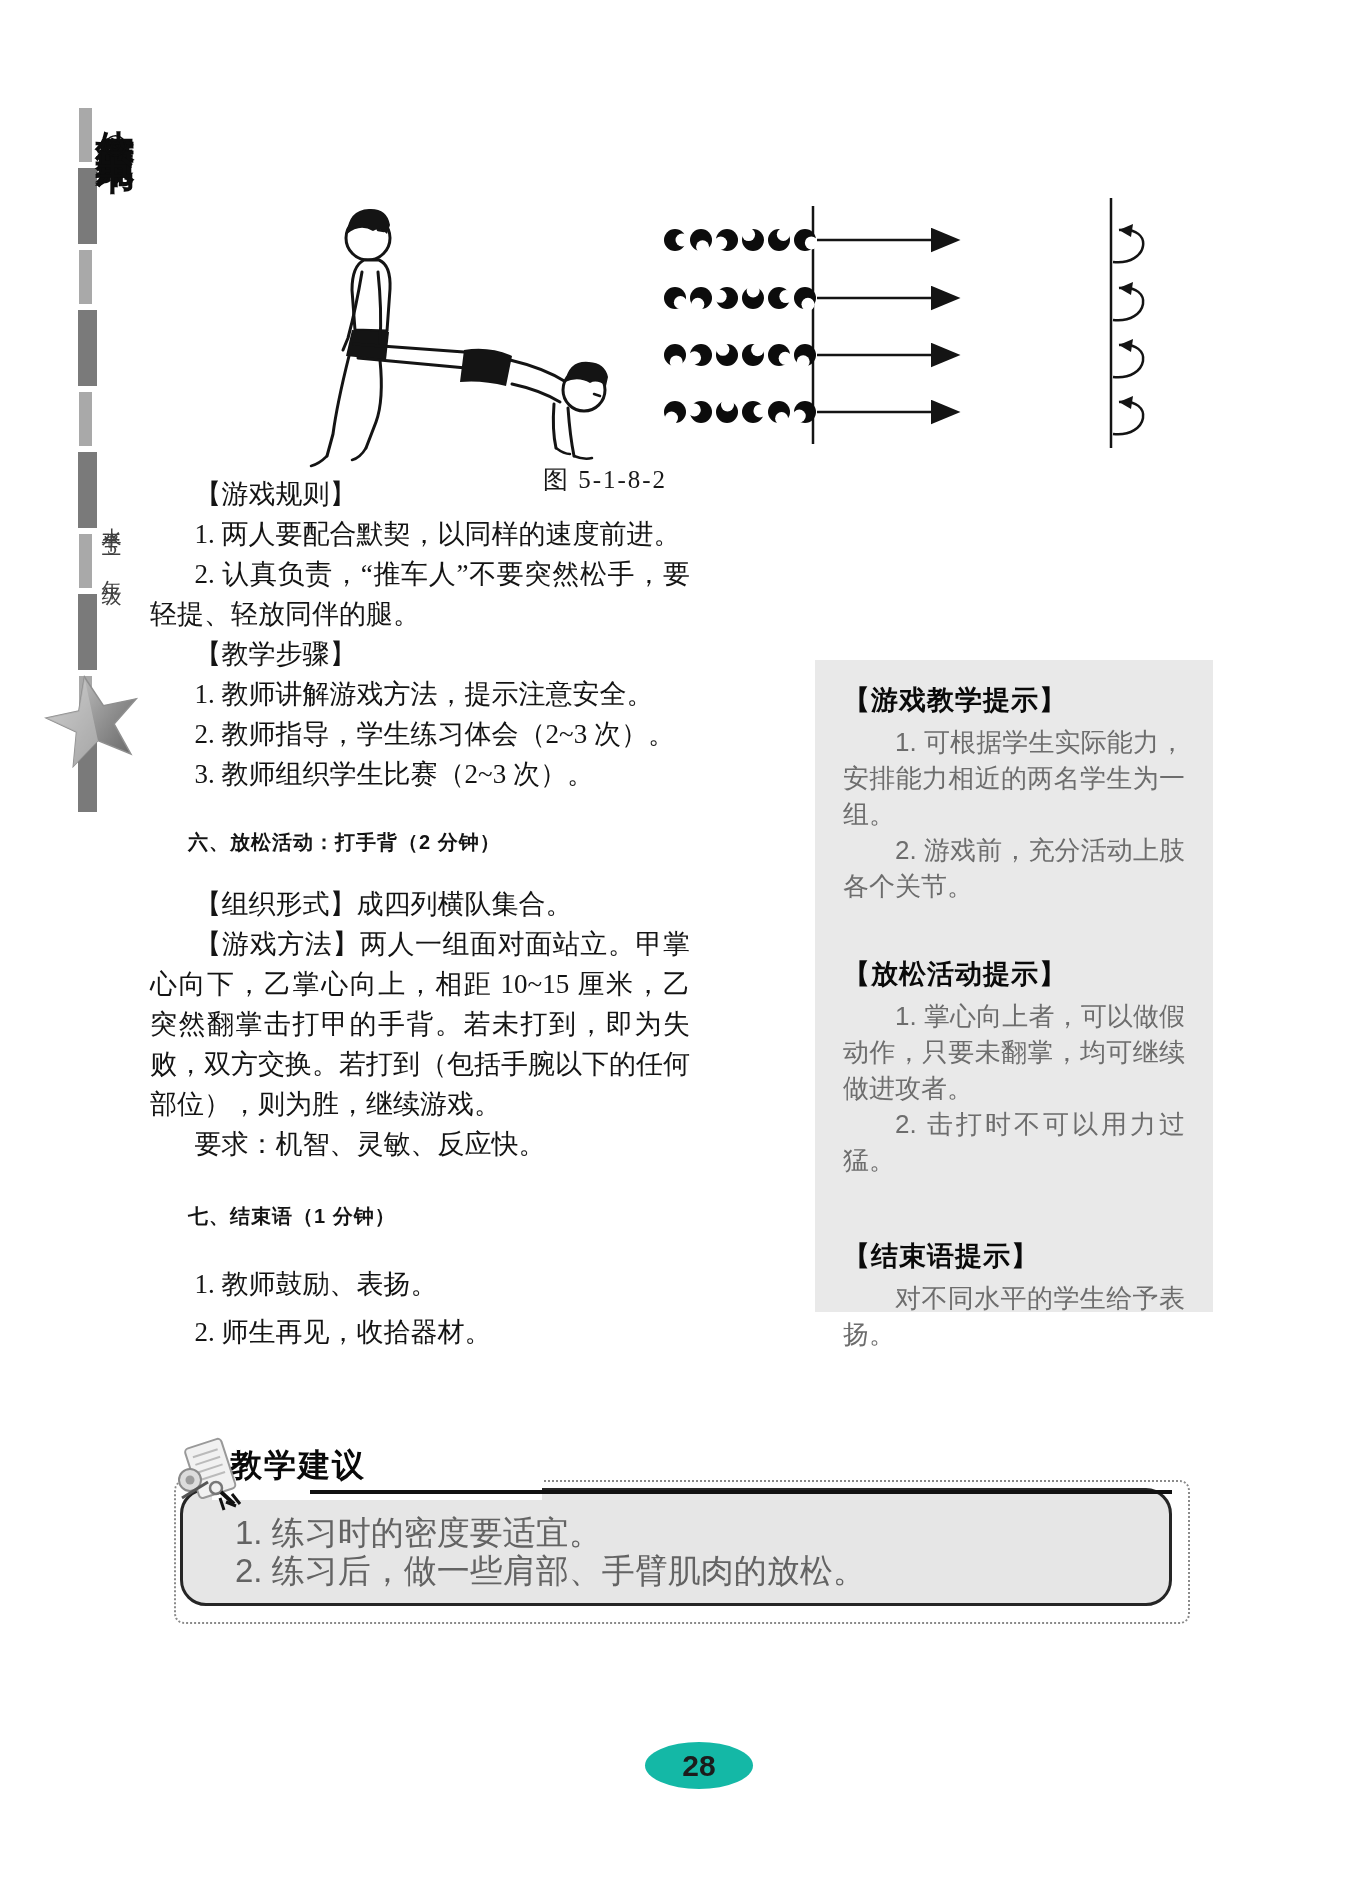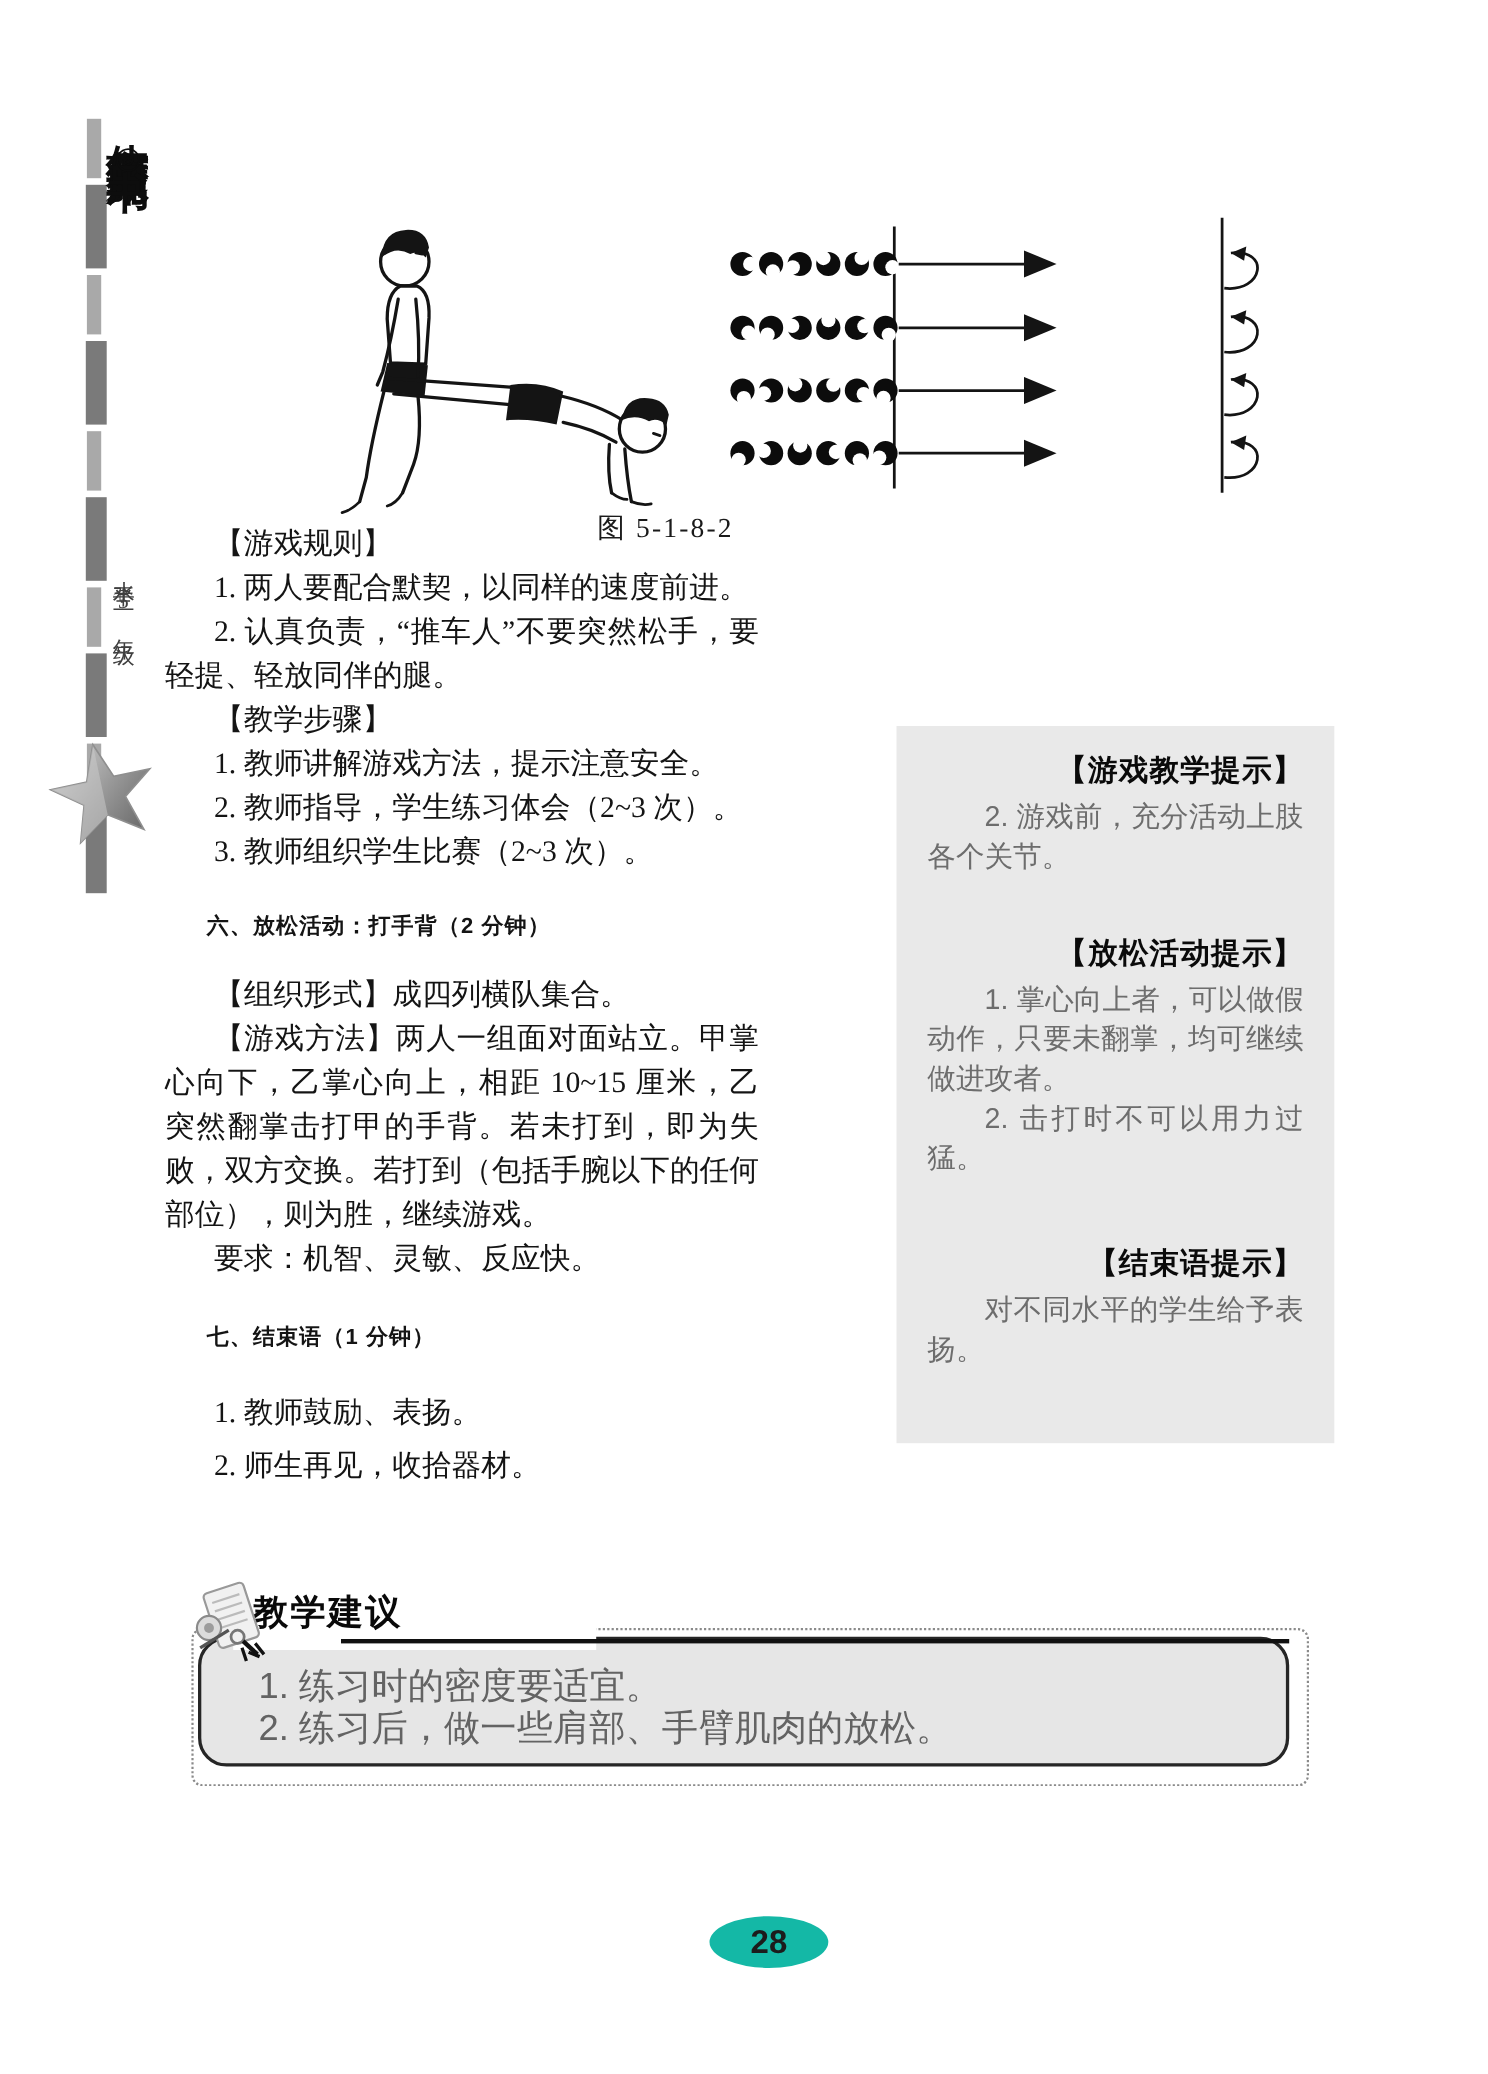--- a/index.html
+++ b/index.html
@@ -34,21 +34,21 @@
       font-weight:bold;font-size:20px;margin:26px 0 20px 0;text-indent:1.9em;
       letter-spacing:1px;line-height:44px;}
   .main-col .hd7{margin:30px 0 26px 0;}
   .main-col .closing p{margin-top:8px;}
 
   
   .tips-box{position:absolute;left:815px;top:660px;width:398px;height:652px;
       background:#e9e9e9;box-sizing:border-box;padding:22px 28px;
       font-family:"Liberation Sans","DejaVu Sans",sans-serif;}
   .tips-box .tip-title{font-weight:900;font-size:27px;color:#0a0a0a;
-      letter-spacing:1px;margin:0 0 6px 0;text-align:right;}
+      letter-spacing:1px;margin:0 0 6px 0;}
   .tips-box p.tip-body{font-size:26px;line-height:36px;color:#6d6d6d;
       margin:0;text-indent:2em;text-align:justify;font-weight:400;}
   .tips-box .sec2{margin-top:52px;}
   .tips-box .sec3{margin-top:60px;}
 
   
   .sugg-area{position:absolute;left:160px;top:1436px;width:1040px;height:200px;}
   .sugg-dotted{position:absolute;left:14px;top:44px;width:1012px;height:140px;
       border:2px dotted #8a8a8a;border-radius:10px;}
   .sugg-box{position:absolute;left:20px;top:52px;width:992px;height:118px;
@@ -229,20 +229,21 @@
     <p class="hd hd7">七、结束语（1 分钟）</p>
     <div class="closing">
       <p>1. 教师鼓励、表扬。</p>
       <p>2. 师生再见，收拾器材。</p>
     </div>
   </div>
 
   <div class="tips-box">
     <div class="sec1">
       <p class="tip-title">【游戏教学提示】</p>
+      <p class="tip-body">1. 可根据学生实际能力，安排能力相近的两名学生为一组。</p>
       <p class="tip-body">2. 游戏前，充分活动上肢各个关节。</p>
     </div>
     <div class="sec2">
       <p class="tip-title">【放松活动提示】</p>
       <p class="tip-body">1. 掌心向上者，可以做假动作，只要未翻掌，均可继续做进攻者。</p>
       <p class="tip-body">2. 击打时不可以用力过猛。</p>
     </div>
     <div class="sec3">
       <p class="tip-title">【结束语提示】</p>
       <p class="tip-body">对不同水平的学生给予表扬。</p>

